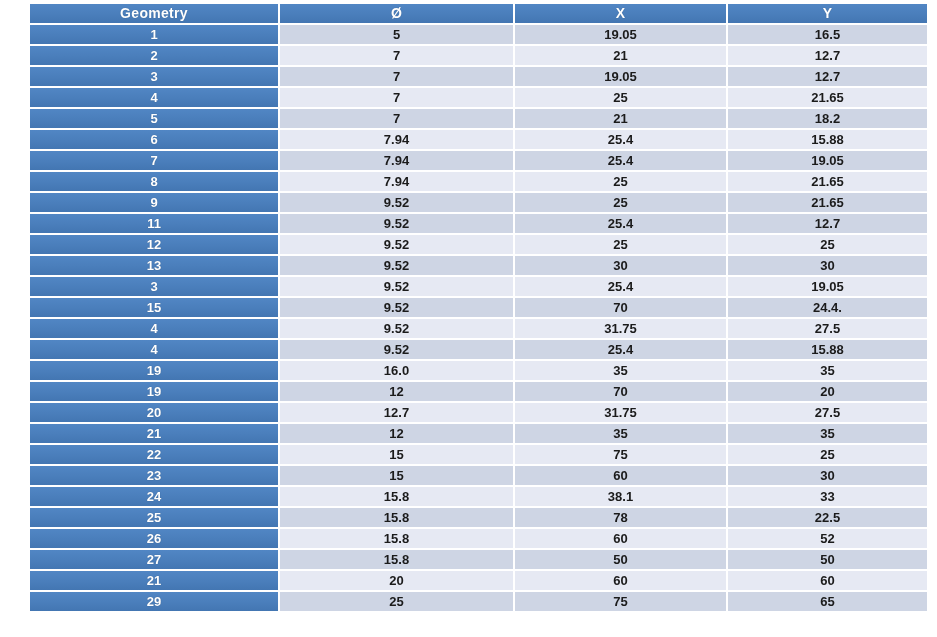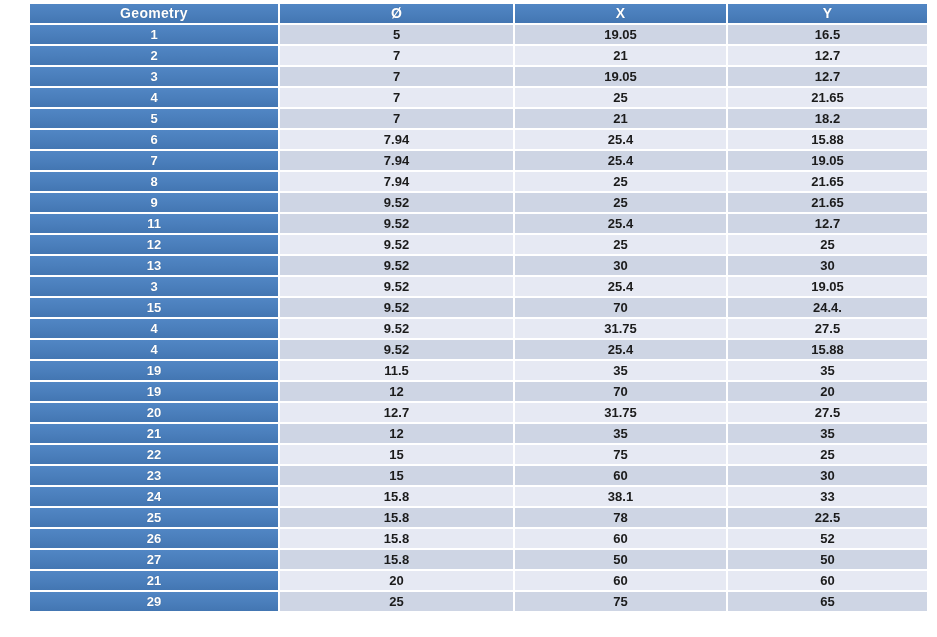--- a/index.html
+++ b/index.html
@@ -188,21 +188,21 @@
           <td class="data-cell">27.5</td>
         </tr>
         <tr class="row-odd">
           <td class="geom-cell">4</td>
           <td class="data-cell">9.52</td>
           <td class="data-cell">25.4</td>
           <td class="data-cell">15.88</td>
         </tr>
         <tr class="row-even">
           <td class="geom-cell">19</td>
-          <td class="data-cell">11.5</td>
+          <td class="data-cell">16.0</td>
           <td class="data-cell">35</td>
           <td class="data-cell">35</td>
         </tr>
         <tr class="row-odd">
           <td class="geom-cell">19</td>
           <td class="data-cell">12</td>
           <td class="data-cell">70</td>
           <td class="data-cell">20</td>
         </tr>
         <tr class="row-even">

